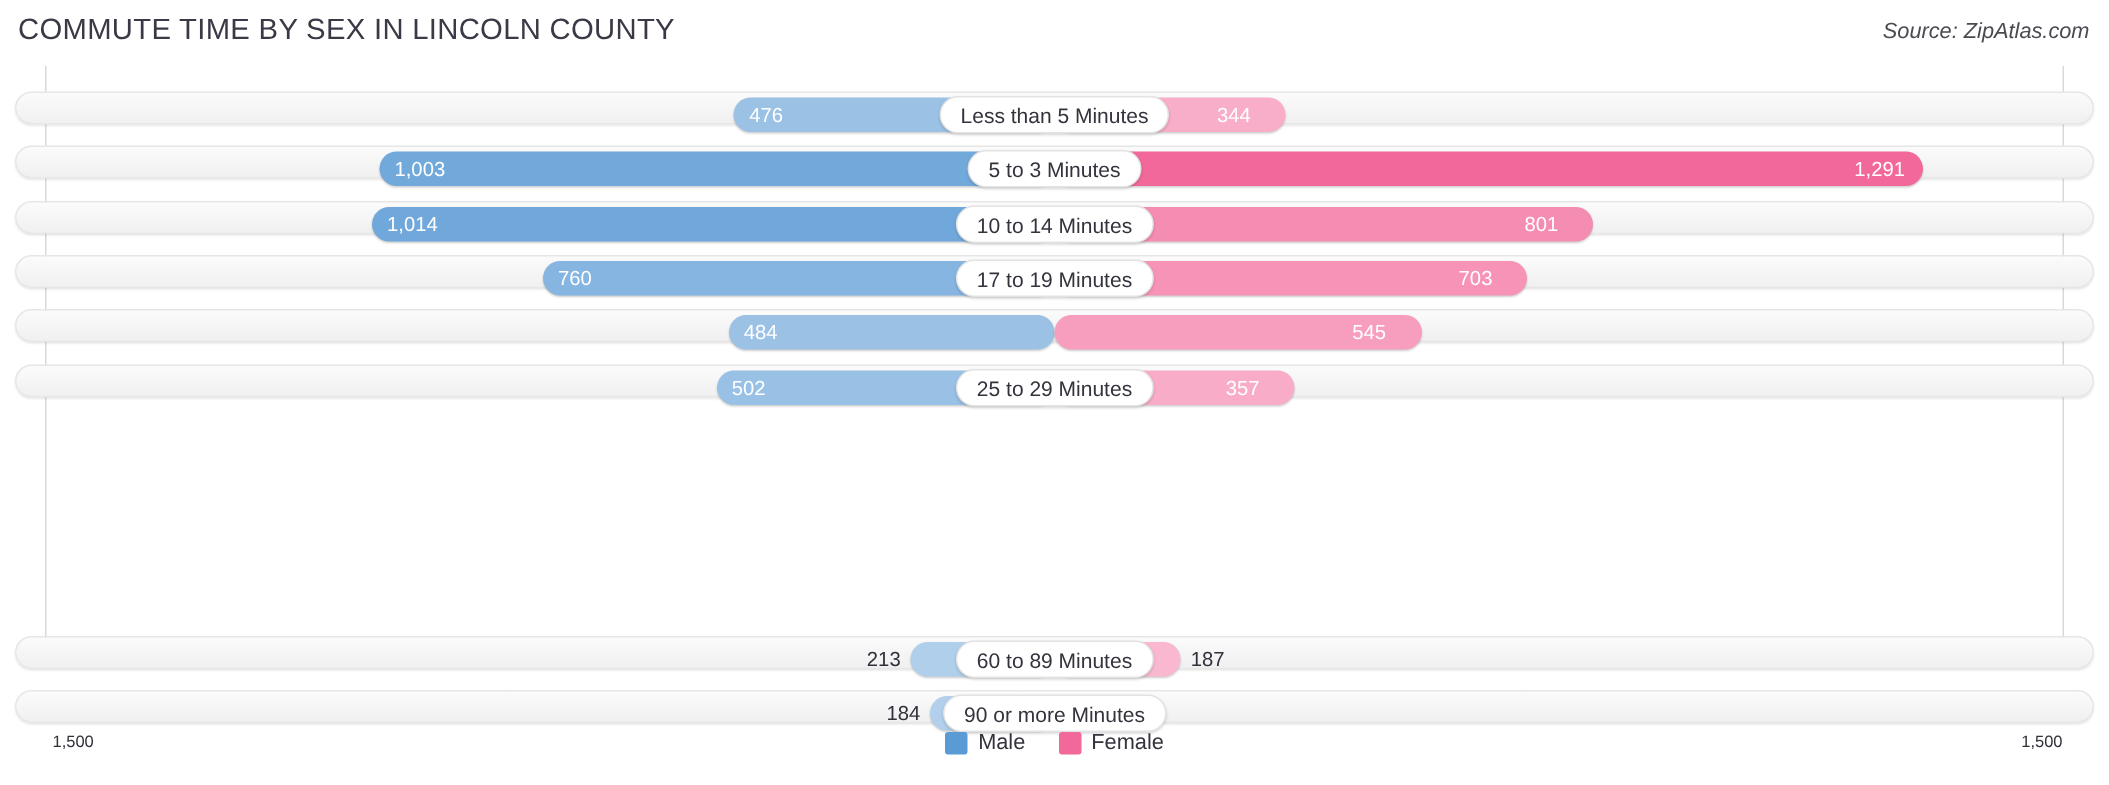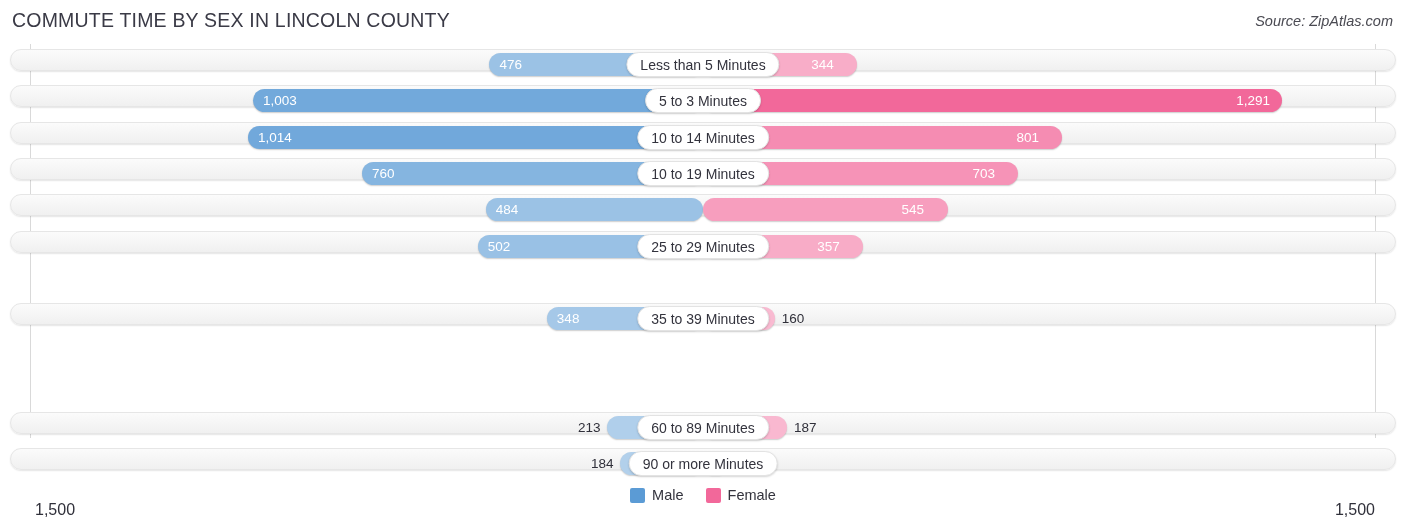--- a/index.html
+++ b/index.html
@@ -55,20 +55,21 @@
   .row {
     position: absolute;
     left: 10px;
     width: 1386px;
     height: 22px;
     border-radius: 14.5px;
     background: linear-gradient(180deg,#fbfbfb 0%,#f5f5f5 55%,#f0f0f0 100%);
     border: 1px solid #e6e6e6;
     box-shadow: 0 1px 1.5px rgba(0,0,0,.10);
     box-sizing: border-box;
+    margin-top: 12px;
   }
 
   
   .bar {
     position: absolute;
     top: 3px;
     height: 23px;
     border-radius: 11.5px;
     box-shadow: 0 1px 1.5px rgba(0,0,0,.20);
   }
@@ -105,22 +106,22 @@
     box-sizing: border-box;
   }
 
   
   .footer {
     position: absolute;
     left: 0; right: 0; top: 485px; height: 38px;
   }
   .axis-end {
     position: absolute;
-    top: 16px;
-    font-size: 16px;
+    top: 4px;
+    font-size: 11px;
     color: #30303a;
     white-space: nowrap;
   }
   .axis-end.left  { left: 35px; }
   .axis-end.right { right: 31px; }
 
   .legend {
     position: absolute;
     left: 0; right: 0; top: 3px;
     display: flex;
@@ -174,41 +175,34 @@
       <div class="val inside" style="right: auto; text-align: right; left: calc(50% - 444.948px);">1,014</div>
       <div class="bar female" style="width: 359.382px; background: rgb(245, 140, 178);"></div>
       <div class="val inside" style="left: calc(50% + 313.382px);">801</div>
       <div class="center-pill">10 to 14 Minutes</div>
     </div>
     <div class="row" style="top: 113.9px;">
       <div class="bar male" style="width: 340.987px; background: rgb(133, 181, 224);"></div>
       <div class="val inside" style="right: auto; text-align: right; left: calc(50% - 330.987px);">760</div>
       <div class="bar female" style="width: 315.413px; background: rgb(246, 147, 183);"></div>
       <div class="val inside" style="left: calc(50% + 269.413px);">703</div>
-      <div class="center-pill">10 to 19 Minutes</div>
+      <div class="center-pill">17 to 19 Minutes</div>
     </div>
     <div class="row" style="top: 150.2px;">
       <div class="bar male" style="width: 217.155px; background: rgb(155, 194, 229);"></div>
       <div class="val inside" style="right: auto; text-align: right; left: calc(50% - 207.155px);">484</div>
       <div class="bar female" style="width: 244.523px; background: rgb(247, 158, 190);"></div>
       <div class="val inside" style="left: calc(50% + 198.523px);">545</div>
     </div>
     <div class="row" style="top: 186.5px;">
       <div class="bar male" style="width: 225.231px; background: rgb(153, 193, 229);"></div>
       <div class="val inside" style="right: auto; text-align: right; left: calc(50% - 215.231px);">502</div>
       <div class="bar female" style="width: 160.174px; background: rgb(248, 172, 199);"></div>
       <div class="val inside" style="left: calc(50% + 114.174px);">357</div>
       <div class="center-pill">25 to 29 Minutes</div>
-    </div>
-    <div class="row" style="top: 259.1px;">
-      <div class="bar male" style="width: 156.136px; background: rgb(165, 200, 232);"></div>
-      <div class="val inside" style="right: auto; text-align: right; left: calc(50% - 146.136px);">348</div>
-      <div class="bar female" style="width: 71.7867px; background: rgb(249, 186, 209);"></div>
-      <div class="val" style="left: calc(50% + 78.7867px);">160</div>
-      <div class="center-pill">35 to 39 Minutes</div>
     </div>
     <div class="row" style="top: 368px;">
       <div class="bar male" style="width: 95.566px; background: rgb(176, 207, 235);"></div>
       <div class="val" style="right: calc(50% + 102.566px); text-align: right;">213</div>
       <div class="bar female" style="width: 83.9007px; background: rgb(249, 184, 208);"></div>
       <div class="val" style="left: calc(50% + 90.9007px);">187</div>
       <div class="center-pill">60 to 89 Minutes</div>
     </div>
     <div class="row" style="top: 404.3px;">
       <div class="bar male" style="width: 82.5547px; background: rgb(178, 208, 235);"></div>

